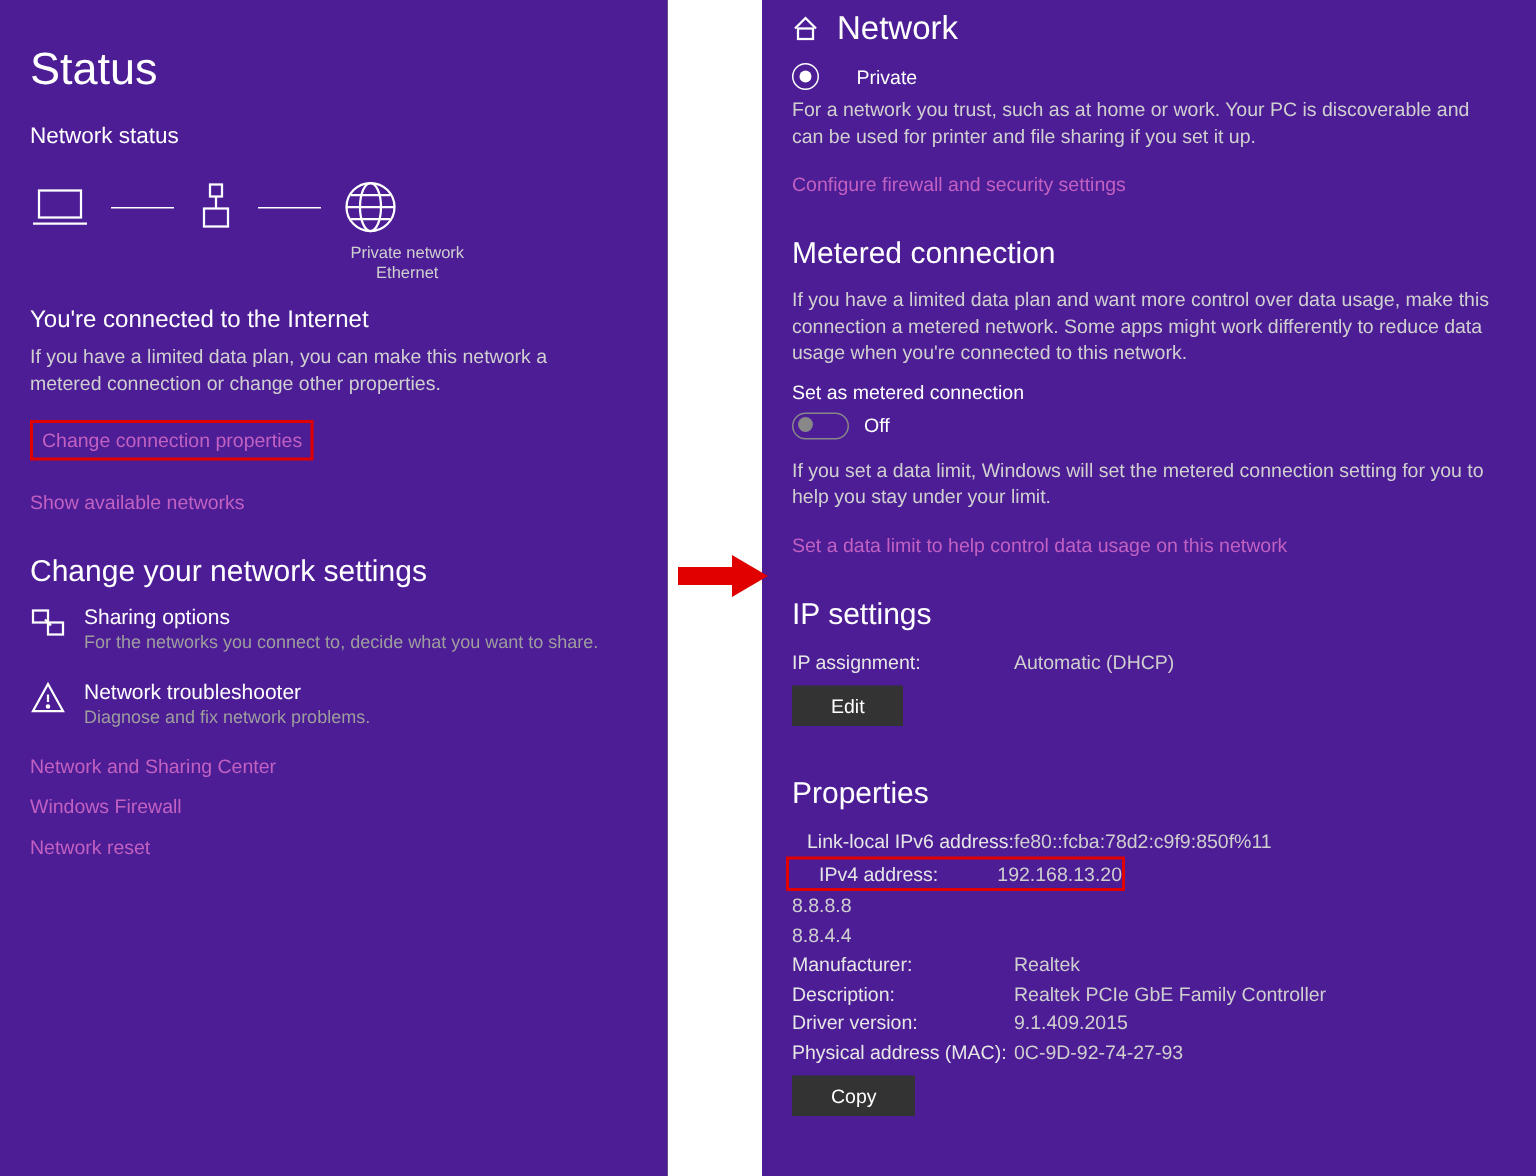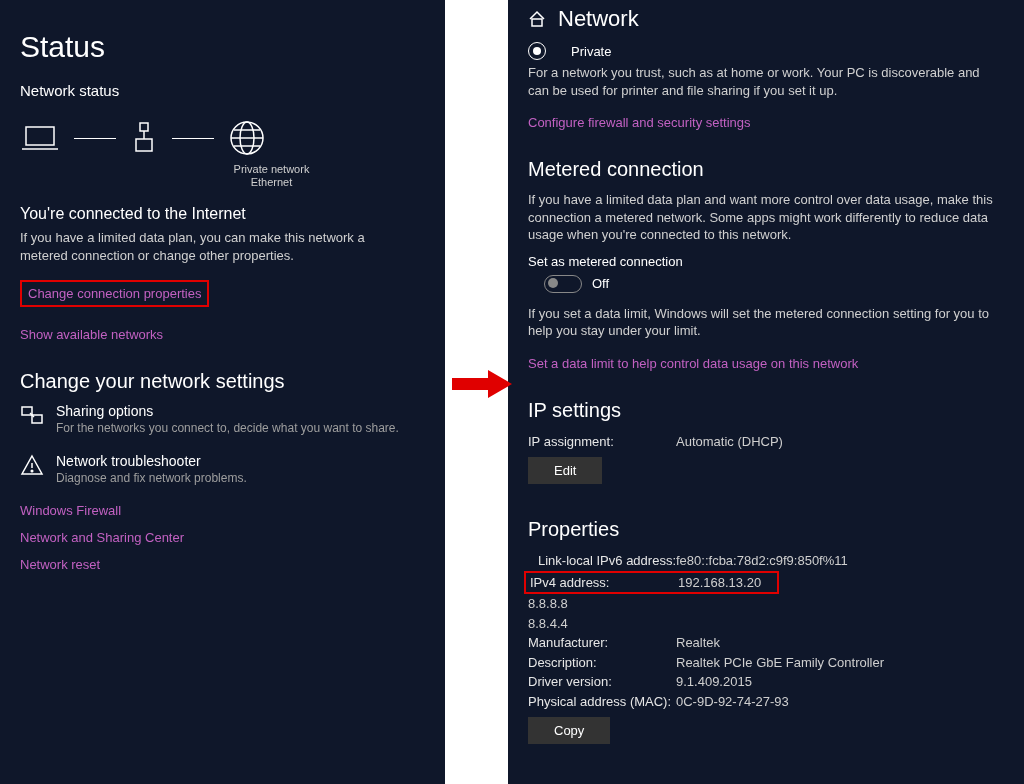--- a/index.html
+++ b/index.html
@@ -10,21 +10,21 @@
     font-size: 13px;
     width: 1024px;
     height: 784px;
     overflow: hidden;
     position: relative;
   }
   .panel {
     position: absolute;
     top: 0;
     height: 784px;
-    background: #0f172a;
+    background: #4c1d95;
     padding: 0;
   }
   .left-panel { left: 0; width: 445px; padding: 30px 20px 20px 20px; }
   .right-panel { left: 508px; width: 516px; padding: 0 20px 20px 20px; }
   .gap { position: absolute; left: 445px; top: 0; width: 63px; height: 784px; background: #fff; }
   h1.big {
     font-size: 30px;
     font-weight: 300;
     margin-bottom: 18px;
   }
@@ -86,39 +86,39 @@
     padding: 6px 0 10px 0;
   }
   .header-bar h1 { font-size: 22px; font-weight: 400; }
   .private-row { display: flex; align-items: center; gap: 25px; margin-bottom: 4px; text-align: center;}
   .radio-on {
     width: 18px; height: 18px; border: 1.5px solid #fff; border-radius: 50%;
     display: inline-flex; align-items: center; justify-content: center;
   }
   .radio-on::after { content:''; width:8px; height:8px; background:#fff; border-radius:50%; }
   .toggle {
-    display: flex; align-items: center; gap: 10px; margin: 6px 0 12px 16px;
+    display: flex; align-items: center; gap: 10px; margin: 6px 0 12px 0;
     cursor: pointer;
   }
   .toggle-track {
     width: 38px; height: 18px; border: 1.5px solid #888; border-radius: 10px;
     position: relative;
   }
   .toggle-knob {
     width: 10px; height: 10px; background: #888; border-radius: 50%;
     position: absolute; top: 2.5px; left: 3px;
   }
   .kv-table { margin-top: 6px; }
   .kv-row { display: flex; font-size: 13px; line-height: 1.5; }
   .kv-key { width: 148px; color: #e6e6e6; }
   .kv-val { color: #cfcfcf; }
   .ipv4-highlight {
     border: 2.5px solid #e00000;
-    margin-left: -4px; padding-left: 4px;
-    width: 255px;
+    margin-left: -4px; padding-left: 20px;
+    width: 226px;
   }
   .btn {
     background: #333; color: #fff; border: none;
     padding: 6px 26px; font-size: 13px; cursor: pointer; margin-top: 6px;
   }
   .arrow {
     position: absolute;
     left: 452px;
     top: 368px;
     z-index: 10;
@@ -192,22 +192,22 @@
         <line x1="12" y1="10" x2="12" y2="15"></line>
         <circle cx="12" cy="18" r="0.8" fill="#fff"></circle>
       </svg>
     <div>
       <div class="setting-title">Network troubleshooter</div>
       <div class="setting-desc">Diagnose and fix network problems.</div>
     </div>
   </div>
 
   <div class="link-list">
+    <span class="link">Network and Sharing Center</span>
     <span class="link">Windows Firewall</span>
-    <span class="link">Network and Sharing Center</span>
     <span class="link">Network reset</span>
   </div>
 </div>
 
 <div class="panel right-panel">
   <div class="header-bar">
     <svg width="18" height="18" class="net-icon">
         <polyline points="2,9 9,2 16,9"></polyline>
         <rect x="4" y="9" width="10" height="7"></rect>
       </svg>

